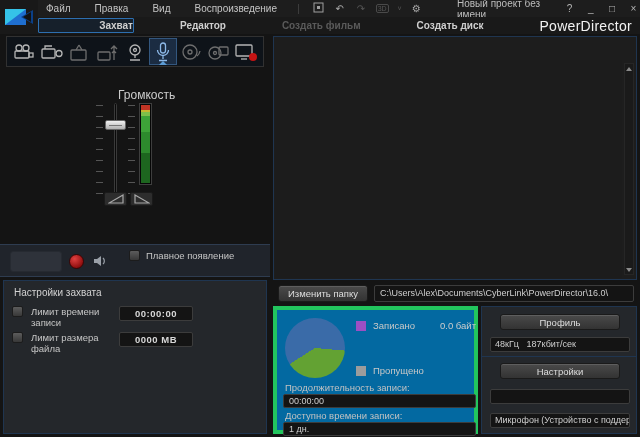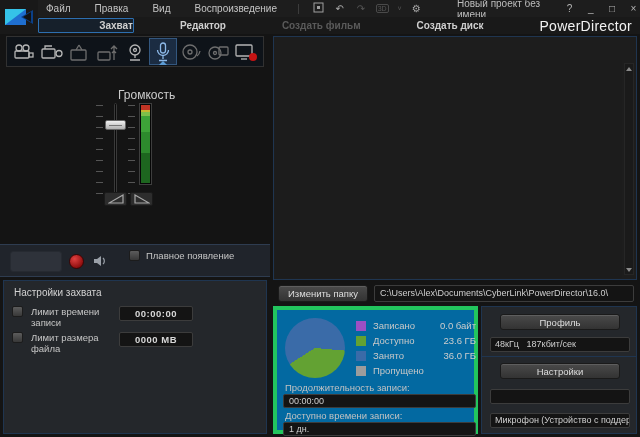--- a/index.html
+++ b/index.html
@@ -296,30 +296,20 @@
       <div class="path-field">C:\Users\Alex\Documents\CyberLink\PowerDirector\16.0\</div>
 
       <div class="stats-left">
         <div class="pie" id="pie" style="background: conic-gradient(from 95deg, rgb(99, 162, 51) 0deg, rgb(99, 162, 51) 142.55deg, rgb(58, 107, 168) 142.55deg, rgb(58, 107, 168) 360deg);"></div>
 
         <div class="lg-row" style="top:10px">
           <div class="lg-sq" id="sq0" style="background: rgb(157, 79, 196);"></div>
           <span>Записано</span>
           <span class="lg-val">0.0 байт</span>
         </div>
-        <div class="lg-row" style="top:25px">
-          <div class="lg-sq" id="sq1" style="background: rgb(99, 162, 51);"></div>
-          <span>Доступно</span>
-          <span class="lg-val">23.6 ГБ</span>
-        </div>
-        <div class="lg-row" style="top:40px">
-          <div class="lg-sq" id="sq2" style="background: rgb(58, 107, 168);"></div>
-          <span>Занято</span>
-          <span class="lg-val">36.0 ГБ</span>
-        </div>
         <div class="lg-row" style="top:55px">
           <div class="lg-sq" id="sq3" style="background: rgb(156, 156, 156);"></div>
           <span>Пропущено</span>
           <span class="lg-val"></span>
         </div>
 
         <div class="stat-label" style="top:72px">Продолжительность записи:</div>
         <div class="stat-field" style="top:84px">00:00:00</div>
         <div class="stat-label" style="top:100px">Доступно времени записи:</div>
         <div class="stat-field" style="top:112px">1 дн.</div>

